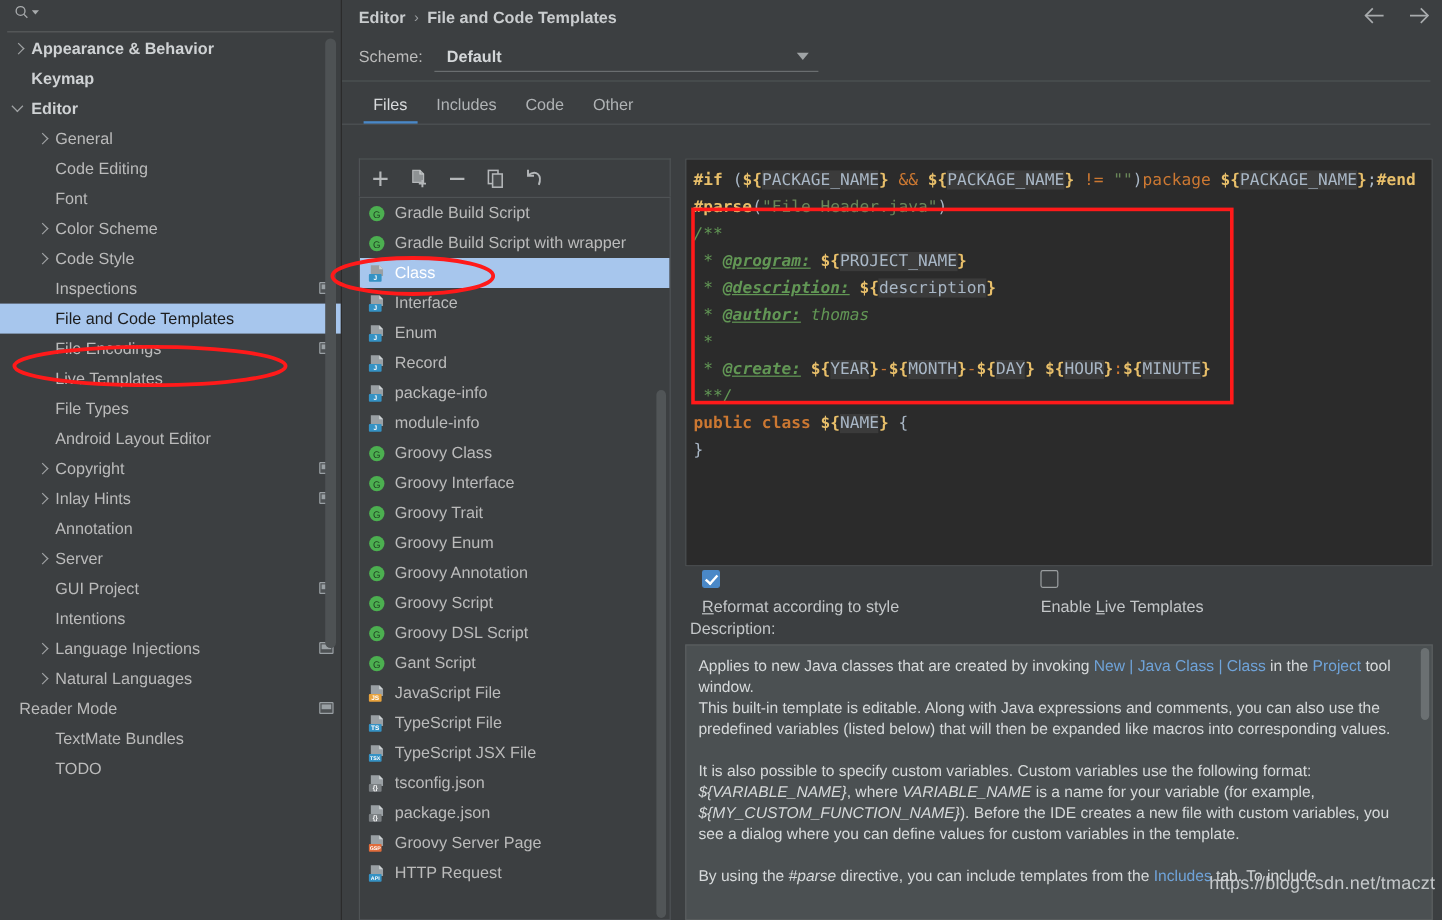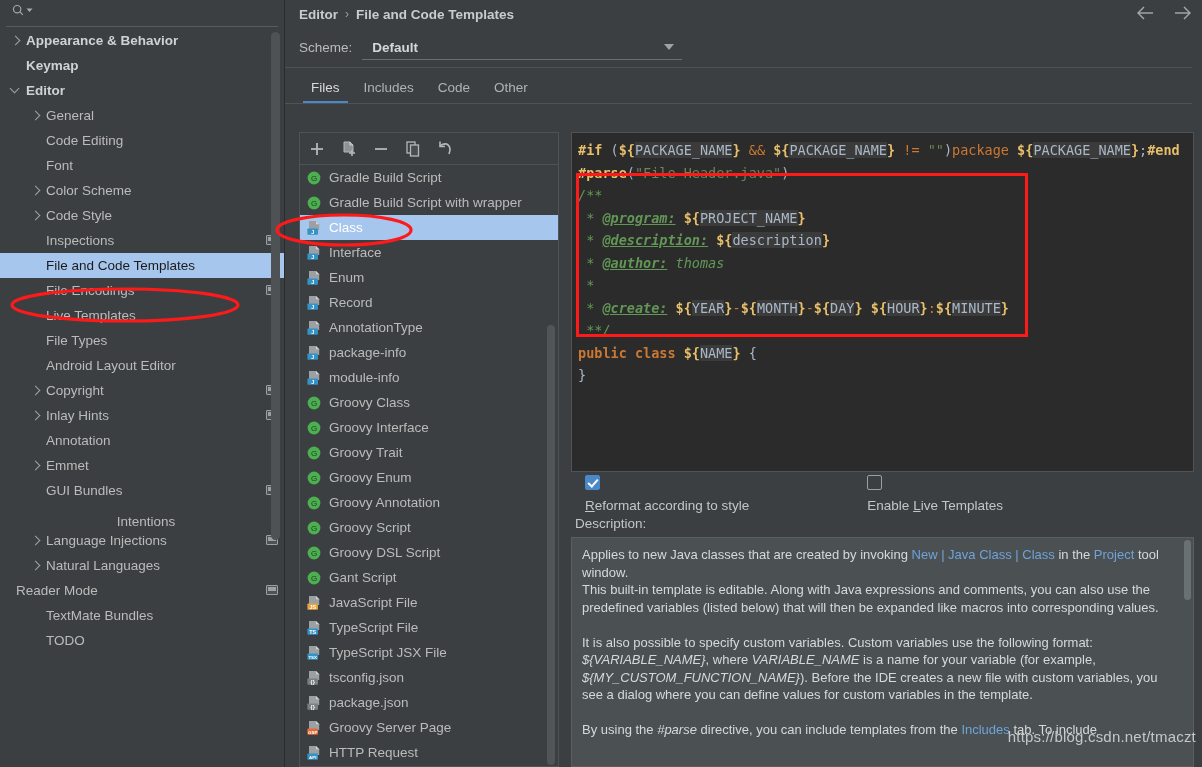--- a/index.html
+++ b/index.html
@@ -339,28 +339,28 @@
           <span class="arrow right"></span>
           <span class="lbl">Inlay Hints</span>
           <span class="proj-badge"></span>
         </div>
         <div class="tree-item" style="padding-left: 30px;">
           <span class="arrow none"></span>
           <span class="lbl">Annotation</span>
         </div>
         <div class="tree-item" style="padding-left: 30px;">
           <span class="arrow right"></span>
-          <span class="lbl">Emmet</span>
-        </div>
-        <div class="tree-item" style="padding-left: 30px;">
-          <span class="arrow none"></span>
-          <span class="lbl">GUI Bundles</span>
+          <span class="lbl">Server</span>
+        </div>
+        <div class="tree-item" style="padding-left: 30px;">
+          <span class="arrow none"></span>
+          <span class="lbl">GUI Project</span>
           <span class="proj-badge"></span>
         </div>
-        <div class="tree-item" style="padding-left: 30px; flex-direction: column;">
+        <div class="tree-item" style="padding-left: 30px;">
           <span class="arrow none"></span>
           <span class="lbl">Intentions</span>
         </div>
         <div class="tree-item" style="padding-left: 30px;">
           <span class="arrow right"></span>
           <span class="lbl">Language Injections</span>
           <span class="proj-badge"></span>
         </div>
         <div class="tree-item" style="padding-left: 30px;">
           <span class="arrow right"></span>
@@ -493,29 +493,20 @@
               </svg>
               <span class="fname">Record</span>
             </div>
             <div class="file-row">
               <svg class="ficon" viewBox="0 0 16 16">
                 <path d="M3 1 H10 L13.2 4.2 V10 H3 Z" fill="#9aa0a4"></path>
                 <path d="M10 1 V4.3 H13.2 Z" fill="#cfd3d5"></path>
                 <rect x="1.4" y="8.4" width="10.6" height="6.3" rx="0.8" fill="#3592c4"></rect>
                 <text x="6.7" y="13.6" text-anchor="middle" font-size="5.4" fill="#ffffff" font-family="Liberation Sans, sans-serif" font-weight="bold">J</text>
               </svg>
-              <span class="fname">AnnotationType</span>
-            </div>
-            <div class="file-row">
-              <svg class="ficon" viewBox="0 0 16 16">
-                <path d="M3 1 H10 L13.2 4.2 V10 H3 Z" fill="#9aa0a4"></path>
-                <path d="M10 1 V4.3 H13.2 Z" fill="#cfd3d5"></path>
-                <rect x="1.4" y="8.4" width="10.6" height="6.3" rx="0.8" fill="#3592c4"></rect>
-                <text x="6.7" y="13.6" text-anchor="middle" font-size="5.4" fill="#ffffff" font-family="Liberation Sans, sans-serif" font-weight="bold">J</text>
-              </svg>
               <span class="fname">package-info</span>
             </div>
             <div class="file-row">
               <svg class="ficon" viewBox="0 0 16 16">
                 <path d="M3 1 H10 L13.2 4.2 V10 H3 Z" fill="#9aa0a4"></path>
                 <path d="M10 1 V4.3 H13.2 Z" fill="#cfd3d5"></path>
                 <rect x="1.4" y="8.4" width="10.6" height="6.3" rx="0.8" fill="#3592c4"></rect>
                 <text x="6.7" y="13.6" text-anchor="middle" font-size="5.4" fill="#ffffff" font-family="Liberation Sans, sans-serif" font-weight="bold">J</text>
               </svg>
               <span class="fname">module-info</span>

